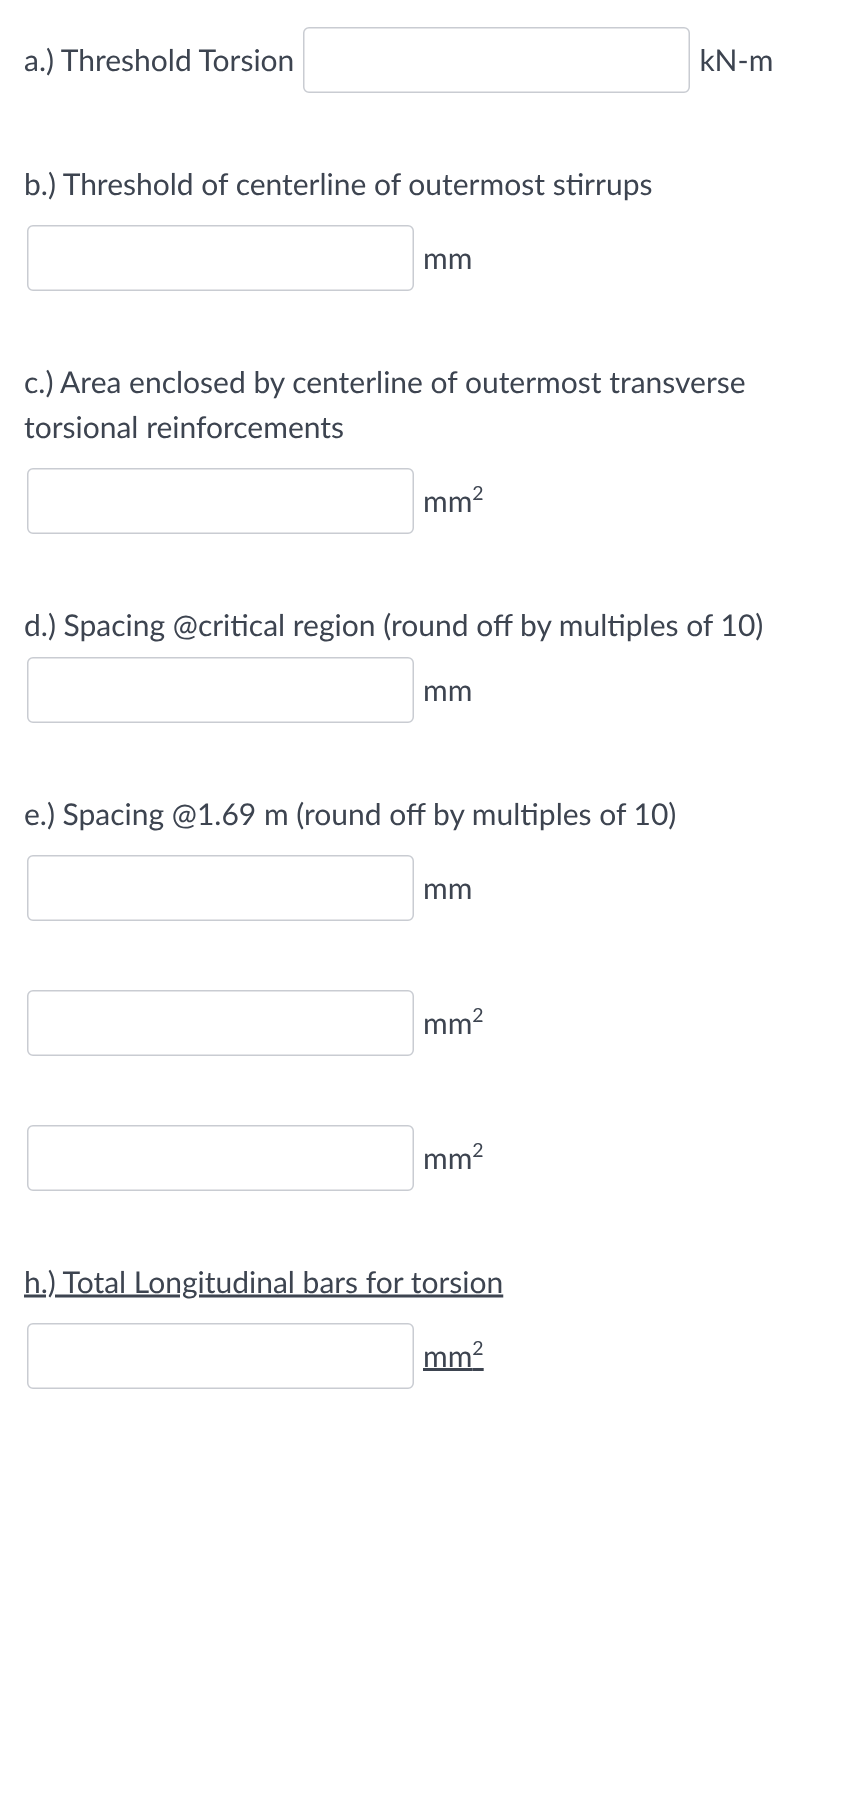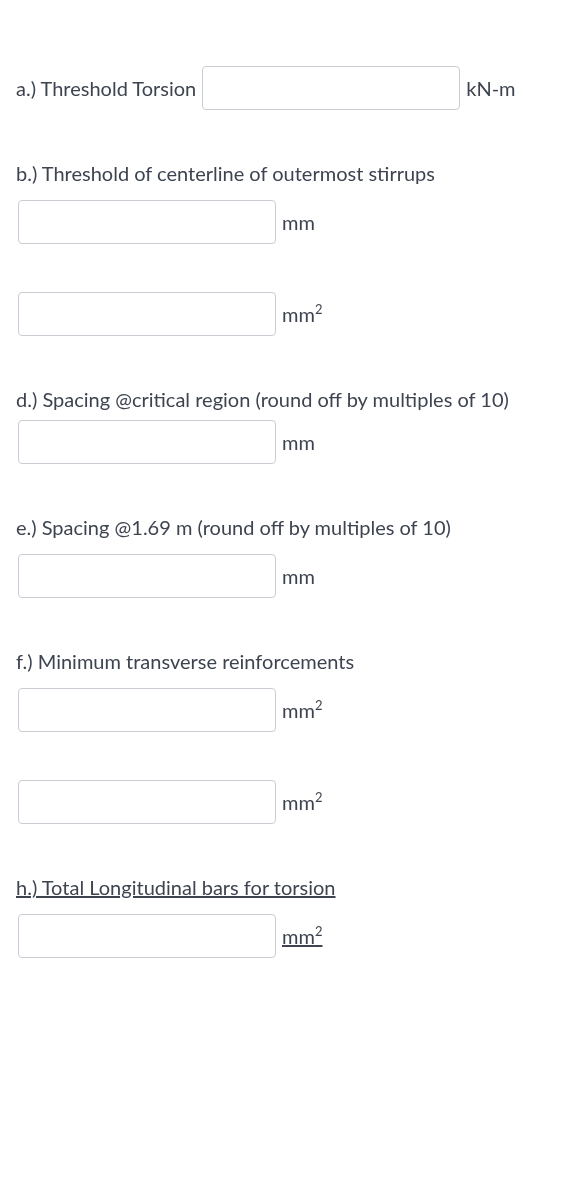--- a/index.html
+++ b/index.html
@@ -8,21 +8,20 @@
     padding: 18px 16px;
     width: 578px;
     font-family: "Segoe UI", Lato, "Helvetica Neue", Arial, sans-serif;
     font-size: 20px;
     color: #3d4450;
     background: #ffffff;
     line-height: 1.5;
   }
   .question {
     margin-bottom: 46px;
-    margin-top: 48px;
   }
   .question:last-child {
     margin-bottom: 0;
     text-decoration: underline;
   }
   .inline-row {
     display: flex;
     align-items: center;
     flex-wrap: wrap;
     gap: 6px 4px;
@@ -66,20 +65,21 @@
 
 <div class="question stacked">
   <div class="label-text">b.) Threshold of centerline of outermost stirrups</div>
   <div class="inline-row row2">
     <input type="text" style="">
     <span class="unit">mm</span>
   </div>
 </div>
 
 <div class="question stacked">
+  <div class="label-text">c.) Area enclosed by centerline of outermost transverse torsional reinforcements</div>
   <div class="inline-row row2">
     <input type="text" style="">
     <span class="unit"><span>mm</span><sup>2</sup></span>
   </div>
 </div>
 
 <div class="question">
   <div class="inline-row">
     <span class="label-text">d.) Spacing @critical region (round off by multiples of 10)</span>
     <input type="text" style="">
@@ -89,21 +89,20 @@
 
 <div class="question stacked">
   <div class="label-text">e.) Spacing @1.69 m (round off by multiples of 10)</div>
   <div class="inline-row row2">
     <input type="text" style="">
     <span class="unit">mm</span>
   </div>
 </div>
 
 <div class="question stacked">
-  <div class="label-text">f.) Minimum transverse reinforcements</div>
   <div class="inline-row row2">
     <input type="text" style="">
     <span class="unit"><span>mm</span><sup>2</sup></span>
   </div>
 </div>
 
 <div class="question stacked">
   <div class="inline-row row2">
     <input type="text" style="">
     <span class="unit"><span>mm</span><sup>2</sup></span>

